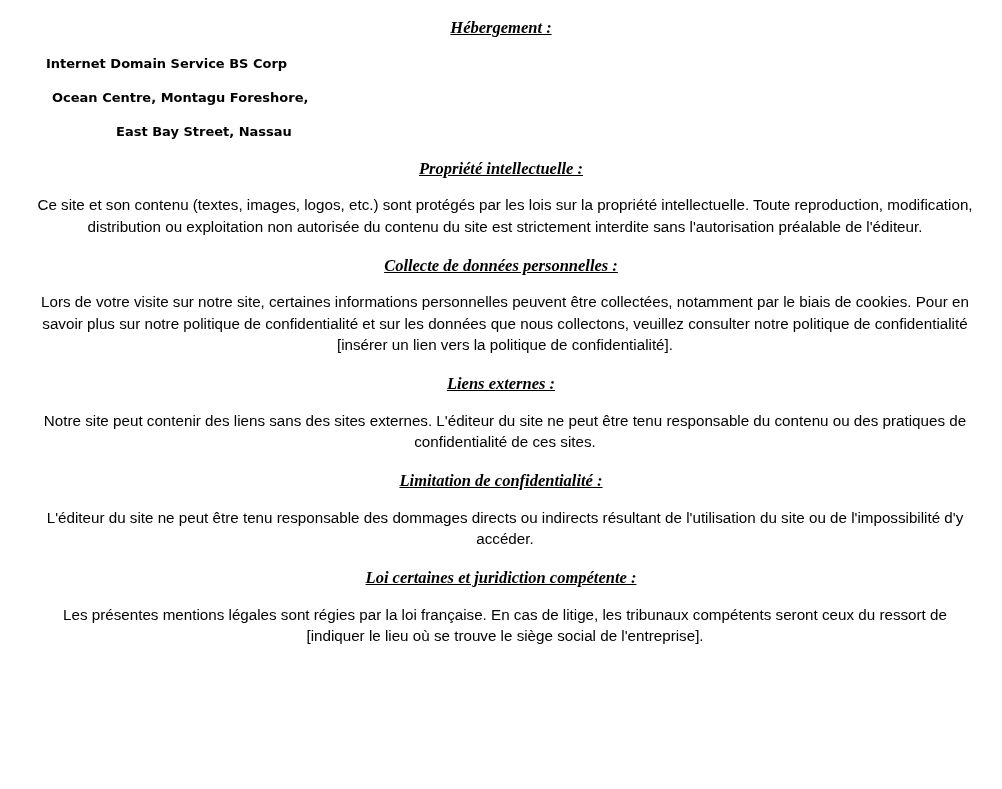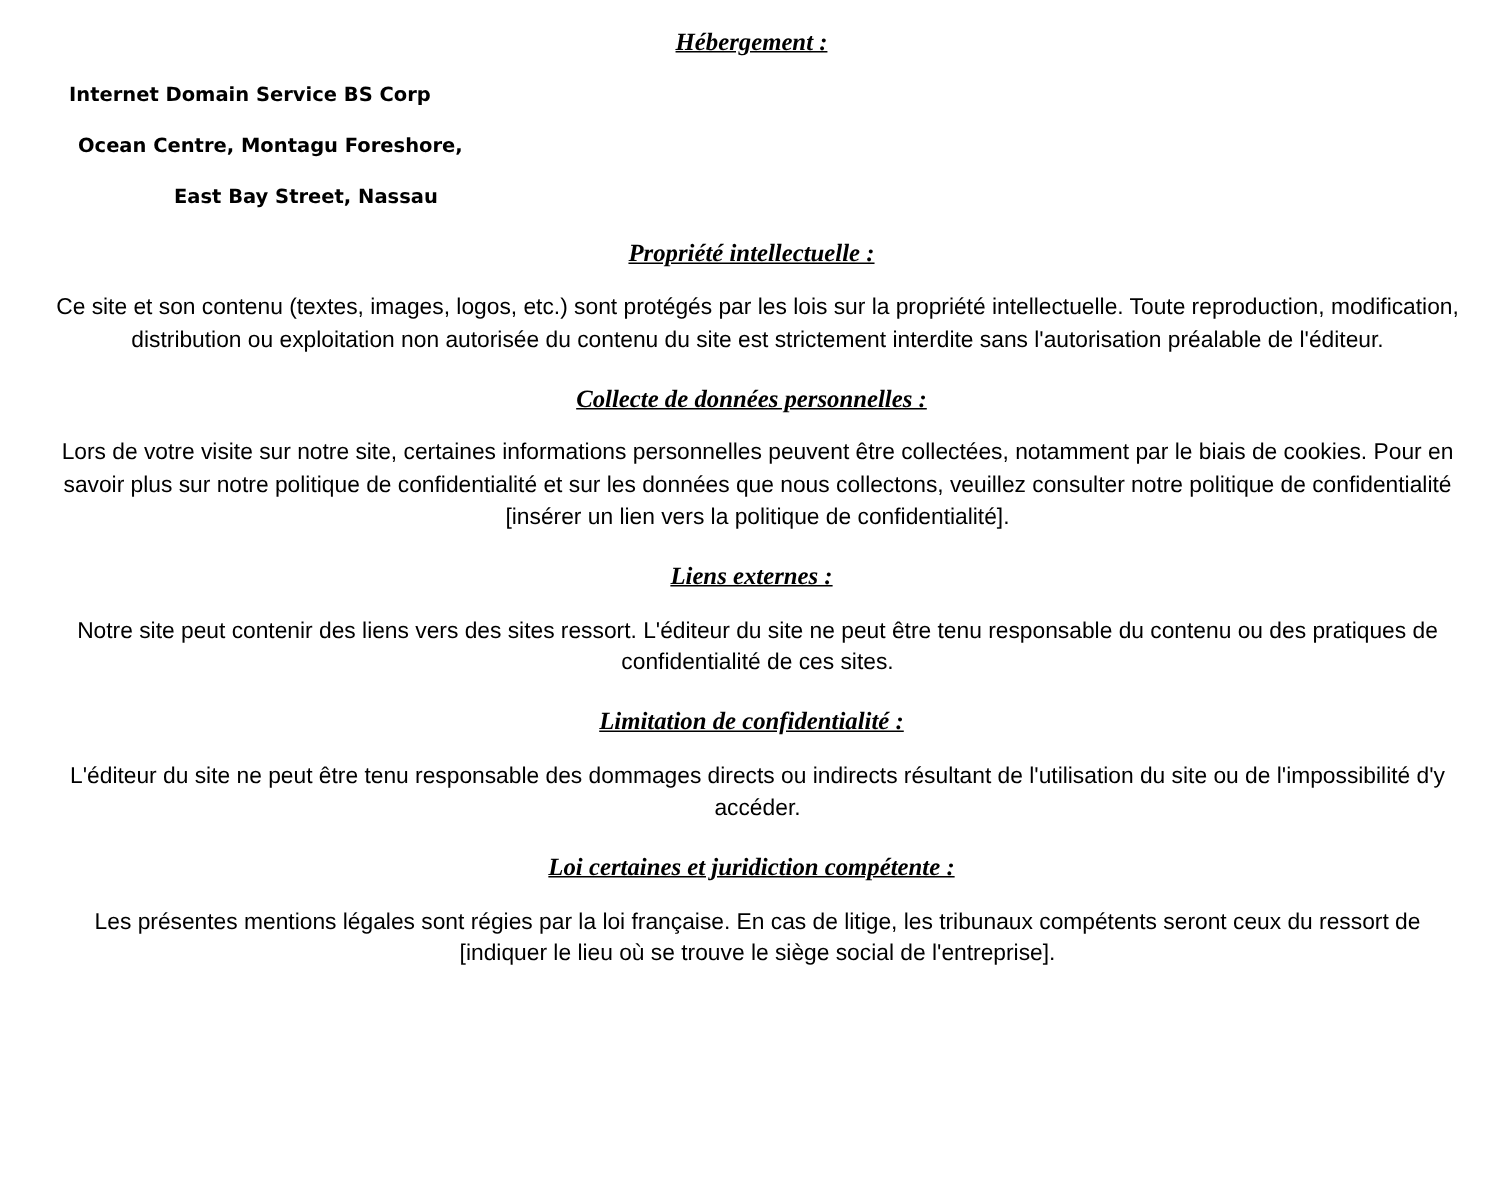--- a/index.html
+++ b/index.html
@@ -77,21 +77,21 @@
   <div class="sp-before-heading"></div>
 
   <div class="heading">Collecte de données personnelles :</div>
   <div class="sp-after-heading"></div>
   <div class="para">Lors de votre visite sur notre site, certaines informations personnelles peuvent être collectées, notamment par le biais de cookies. Pour en savoir plus sur notre politique de confidentialité et sur les données que nous collectons, veuillez consulter notre politique de confidentialité [insérer un lien vers la politique de confidentialité].</div>
 
   <div class="sp-before-heading"></div>
 
   <div class="heading">Liens externes :</div>
   <div class="sp-after-heading"></div>
-  <div class="para">Notre site peut contenir des liens vers des sites ressort. L'éditeur du site ne peut être tenu responsable du contenu ou des pratiques de confidentialité de ces sites.</div>
+  <div class="para">Notre site peut contenir des liens sans des sites externes. L'éditeur du site ne peut être tenu responsable du contenu ou des pratiques de confidentialité de ces sites.</div>
 
   <div class="sp-before-heading"></div>
 
   <div class="heading">Limitation de confidentialité :</div>
   <div class="sp-after-heading"></div>
   <div class="para">L'éditeur du site ne peut être tenu responsable des dommages directs ou indirects résultant de l'utilisation du site ou de l'impossibilité d'y accéder.</div>
 
   <div class="sp-before-heading"></div>
 
   <div class="heading">Loi certaines et juridiction compétente :</div>

